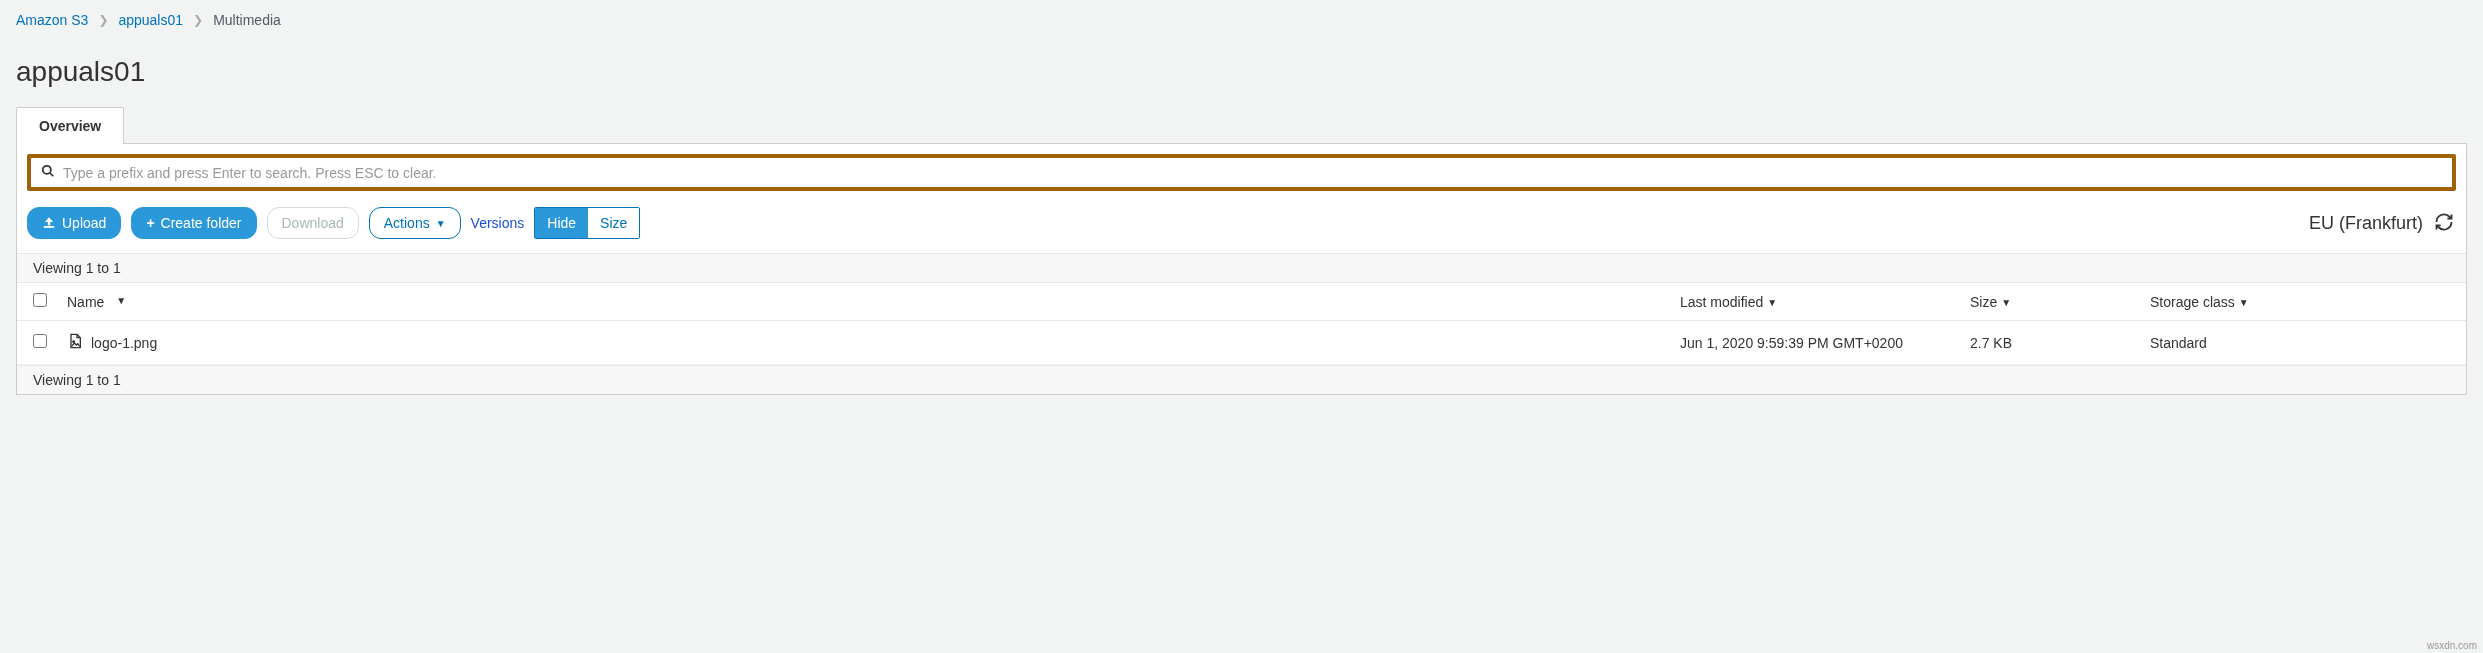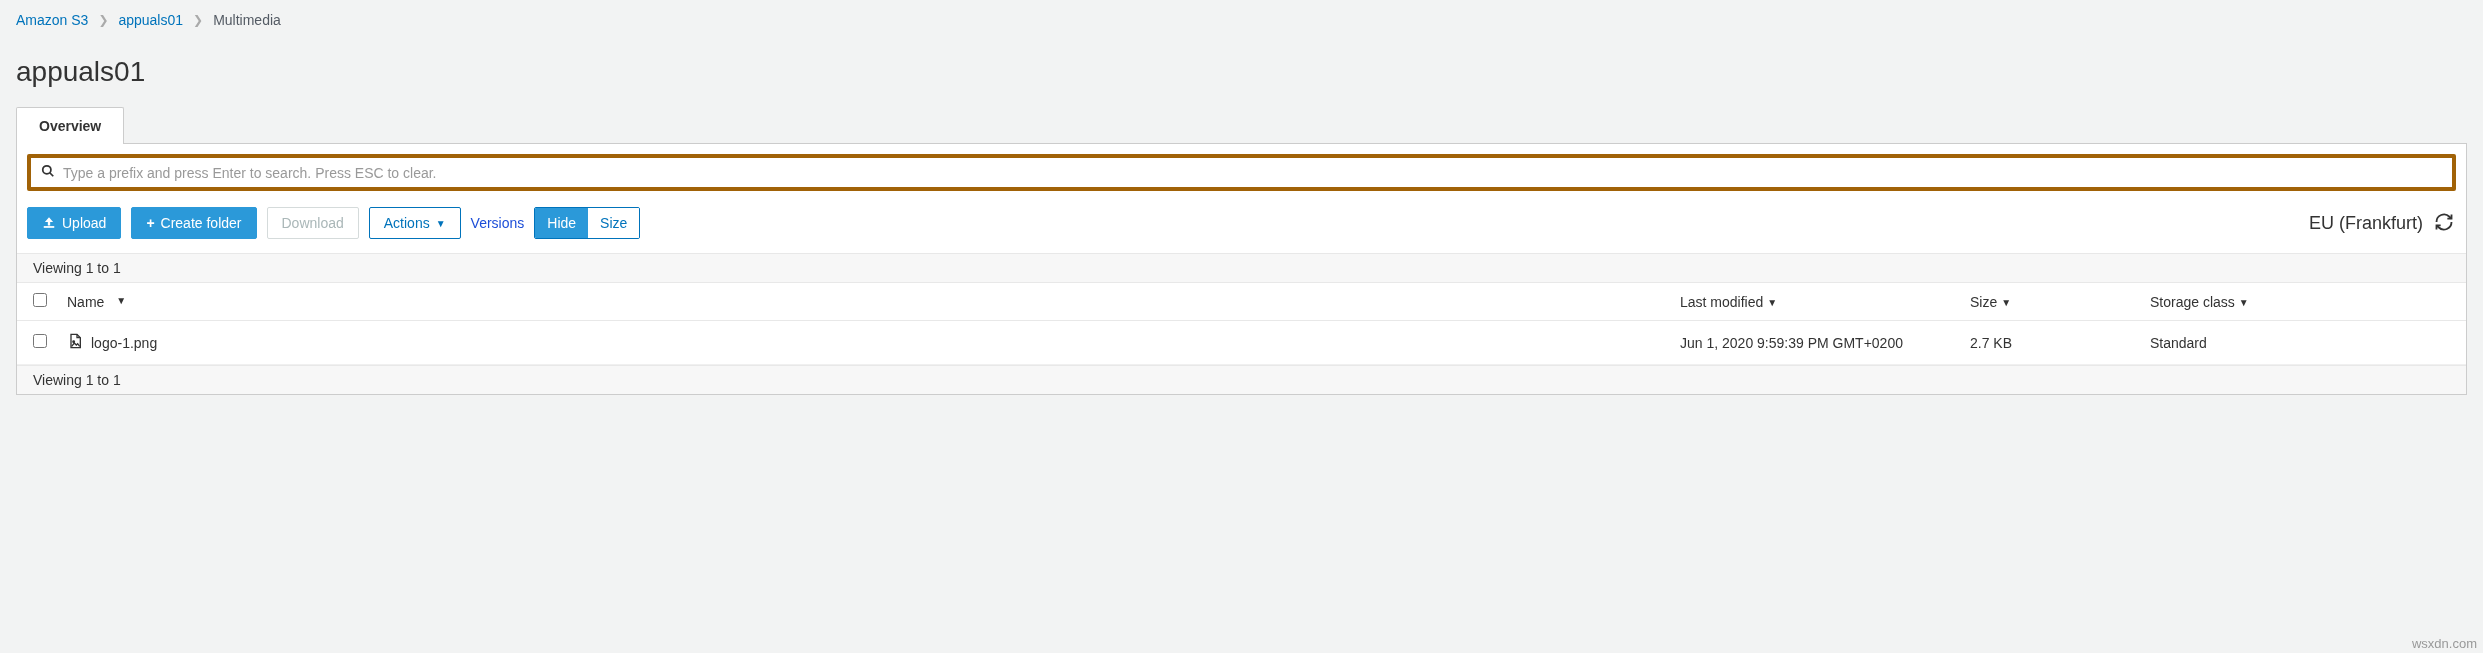--- a/index.html
+++ b/index.html
@@ -54,21 +54,21 @@
       color: #333; background: transparent;
     }
     .search input::placeholder { color: #999; }
 
     .toolbar {
       display: flex; align-items: center; gap: 10px;
       padding: 6px 10px 14px 10px;
     }
     .btn {
       display: inline-flex; align-items: center; gap: 6px;
-      padding: 7px 14px; border-radius: 2px; font-size: 14px;
+      padding: 7px 14px; border-radius: 12px; font-size: 14px;
       cursor: pointer; border: 1px solid transparent;
     }
     .btn-primary { background: #2b99d9; color: #fff; border-color: #2b99d9; }
     .btn-outline-white { background: #fff; color: #aab7b8; border: 1px solid #d5dbdb; cursor: default; }
     .btn-outline-blue { background: #fff; color: #0073bb; border: 1px solid #0073bb; }
     .toolbar-spacer { flex: 1; }
     .versions-group { display: inline-flex; align-items: center; gap: 10px; }
     .versions-label { color: #1d4ed8; }
     .toggle { display: inline-flex; border: 1px solid #0073bb; border-radius: 2px; overflow: hidden; }
     .toggle .opt { padding: 7px 12px; font-size: 14px; cursor: pointer; }
@@ -89,21 +89,21 @@
     .tbl .drow { padding: 12px 16px; border-bottom: 1px solid #f0f0f0; }
     .col-check { width: 34px; flex: 0 0 34px; }
     .col-name { flex: 1 1 48%; display: flex; align-items: center; gap: 8px; }
     .col-mod { flex: 0 0 290px; }
     .col-size { flex: 0 0 180px; }
     .col-sc { flex: 0 0 300px; }
     .sort-caret { margin-left: 4px; font-size: 10px; position: relative; top: -1px; }
     input[type="checkbox"] { width: 14px; height: 14px; cursor: pointer; }
     .file-link { color: #333; text-decoration: none; cursor: pointer; }
     .file-icon { color: #333; }
-    .watermark { position: fixed; right: 6px; bottom: 2px; font-size: 13px; color: #999; }
+    .watermark { position: fixed; right: 6px; bottom: 2px; font-size: 10px; color: #999; }
   </style>
 </head>
 <body>
 
 <div class="breadcrumb">
   <a>Amazon S3</a>
   <span class="sep">❯</span>
   <a>appuals01</a>
   <span class="sep">❯</span>
   <span class="current">Multimedia</span>

